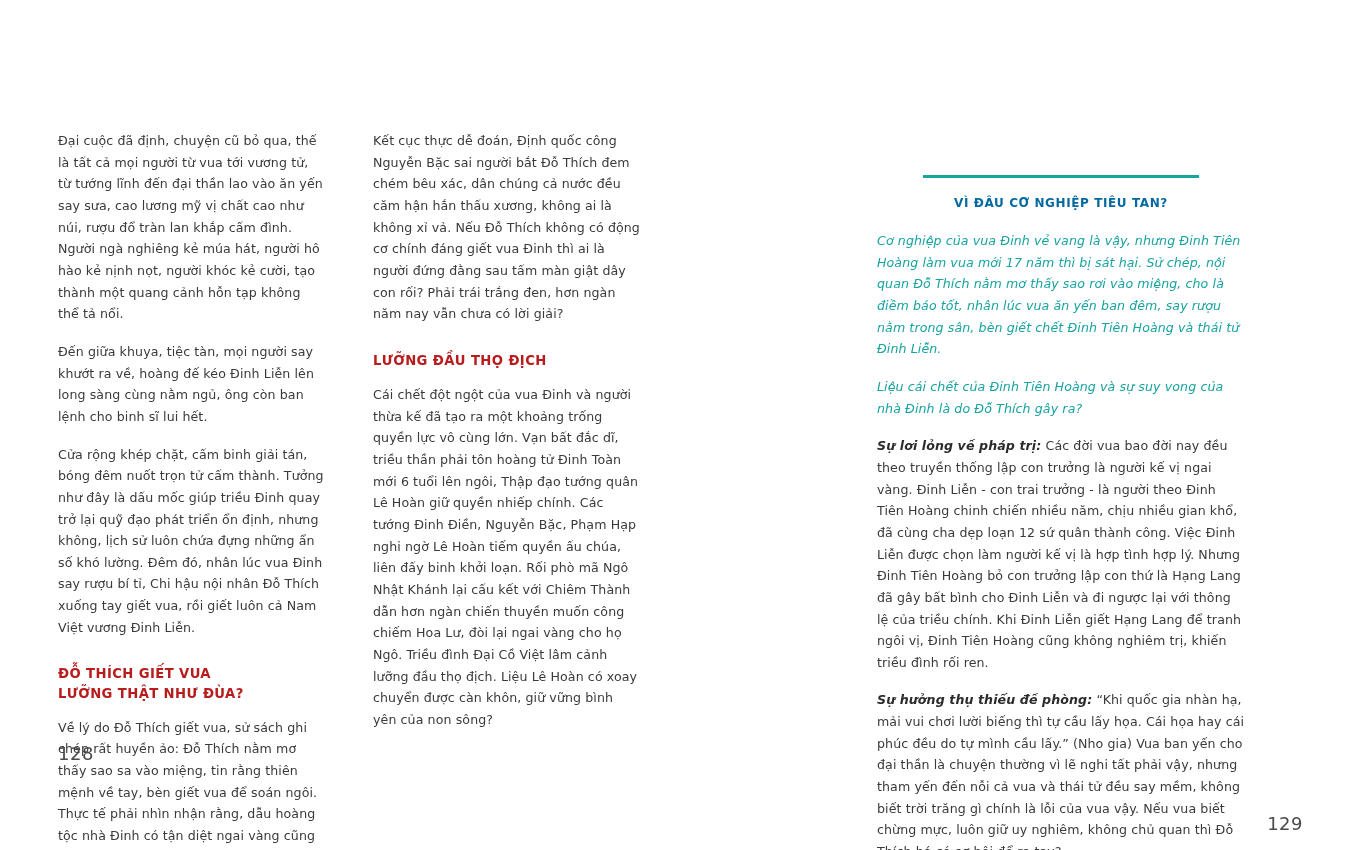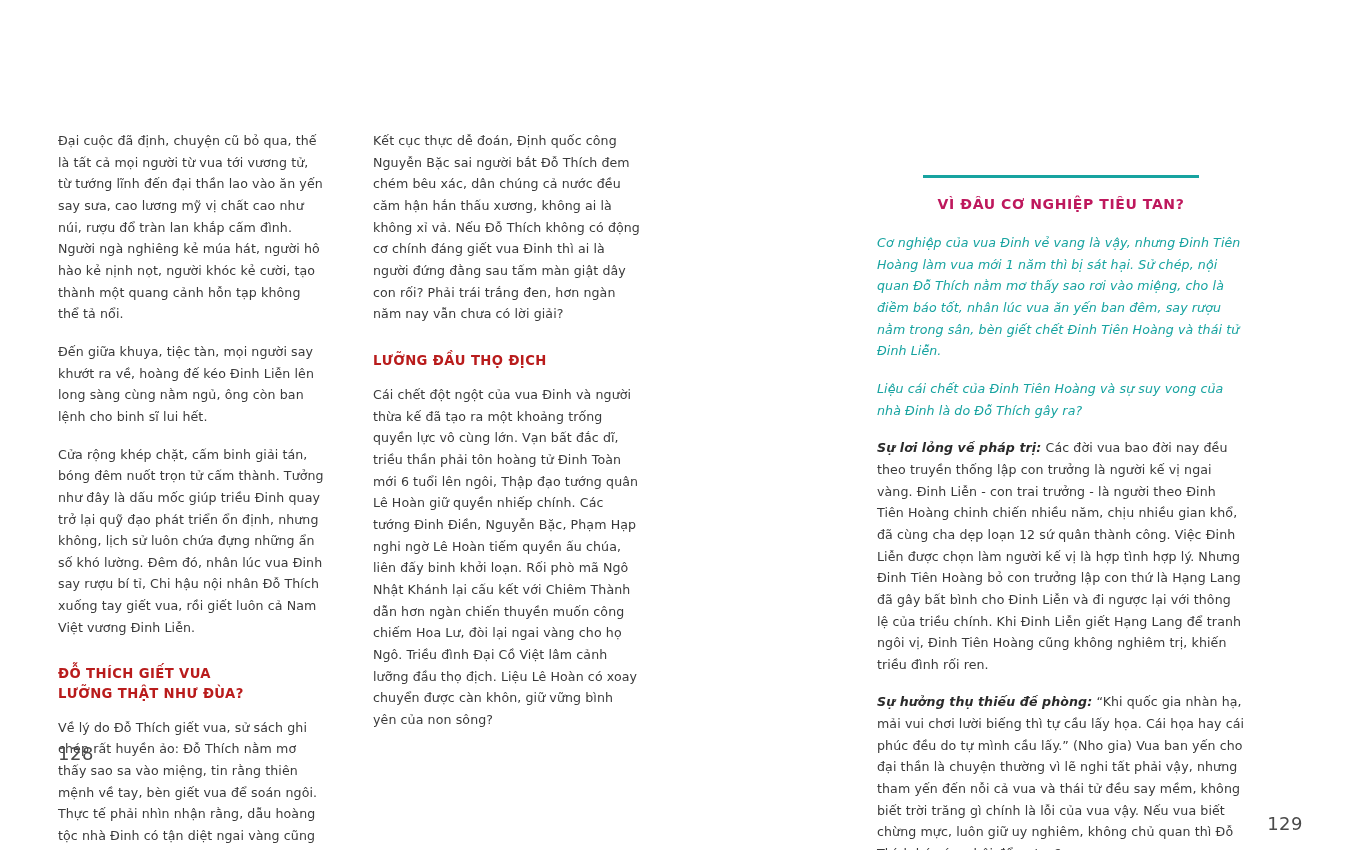--- a/index.html
+++ b/index.html
@@ -85,24 +85,24 @@
     width: 368px;
   }
   .rule {
     width: 276px;
     height: 3px;
     background: #17a3a0;
     margin: 0 auto 18px auto;
   }
   h1.box-title {
     margin: 0 0 20px 0;
-    font-size: 14px;
+    font-size: 12px;
     font-weight: bold;
     text-align: center;
-    color: #be185d;
+    color: #0369a1;
     letter-spacing: 0.6px;
   }
   p.teal-italic {
     margin: 0 0 16px 0;
     font-size: 12.6px;
     line-height: 1.72;
     font-style: italic;
     color: #17a3a0;
     letter-spacing: 0.1px;
   }
@@ -152,21 +152,21 @@
 
     <div class="folio folio-left">128</div>
   </div>
 
   <div class="page-right">
     <div class="sidebox">
       <div class="rule"></div>
 
       <h1 class="box-title">VÌ ĐÂU CƠ NGHIỆP TIÊU TAN?</h1>
 
-      <p class="teal-italic">Cơ nghiệp của vua Đinh vẻ vang là vậy, nhưng Đinh Tiên Hoàng làm vua mới 1 năm thì bị sát hại. Sử chép, nội quan Đỗ Thích nằm mơ thấy sao rơi vào miệng, cho là điềm báo tốt, nhân lúc vua ăn yến ban đêm, say rượu nằm trong sân, bèn giết chết Đinh Tiên Hoàng và thái tử Đinh Liễn.</p>
+      <p class="teal-italic">Cơ nghiệp của vua Đinh vẻ vang là vậy, nhưng Đinh Tiên Hoàng làm vua mới 17 năm thì bị sát hại. Sử chép, nội quan Đỗ Thích nằm mơ thấy sao rơi vào miệng, cho là điềm báo tốt, nhân lúc vua ăn yến ban đêm, say rượu nằm trong sân, bèn giết chết Đinh Tiên Hoàng và thái tử Đinh Liễn.</p>
       <p class="teal-italic">Liệu cái chết của Đinh Tiên Hoàng và sự suy vong của nhà Đinh là do Đỗ Thích gây ra?</p>
 
       <p class="note">
         <span class="lead">Sự lơi lỏng về pháp trị:</span><span> Các đời vua bao đời nay đều theo truyền thống lập con trưởng là người kế vị ngai vàng. Đinh Liễn - con trai trưởng - là người theo Đinh Tiên Hoàng chinh chiến nhiều năm, chịu nhiều gian khổ, đã cùng cha dẹp loạn 12 sứ quân thành công. Việc Đinh Liễn được chọn làm người kế vị là hợp tình hợp lý. Nhưng Đinh Tiên Hoàng bỏ con trưởng lập con thứ là Hạng Lang đã gây bất bình cho Đinh Liễn và đi ngược lại với thông lệ của triều chính. Khi Đinh Liễn giết Hạng Lang để tranh ngôi vị, Đinh Tiên Hoàng cũng không nghiêm trị, khiến triều đình rối ren.</span>
       </p>
 
       <p class="note">
         <span class="lead">Sự hưởng thụ thiếu đề phòng:</span><span> “Khi quốc gia nhàn hạ, mải vui chơi lười biếng thì tự cầu lấy họa. Cái họa hay cái phúc đều do tự mình cầu lấy.” (Nho gia) Vua ban yến cho đại thần là chuyện thường vì lẽ nghi tất phải vậy, nhưng tham yến đến nỗi cả vua và thái tử đều say mềm, không biết trời trăng gì chính là lỗi của vua vậy. Nếu vua biết chừng mực, luôn giữ uy nghiêm, không chủ quan thì Đỗ Thích há có cơ hội để ra tay?</span>
       </p>
     </div>

